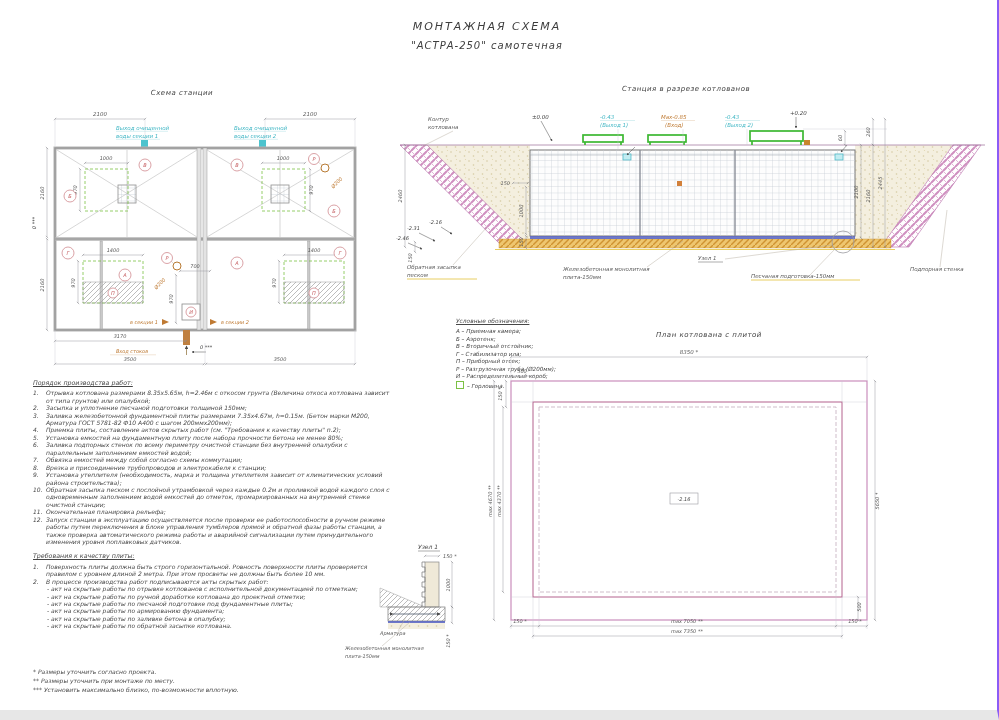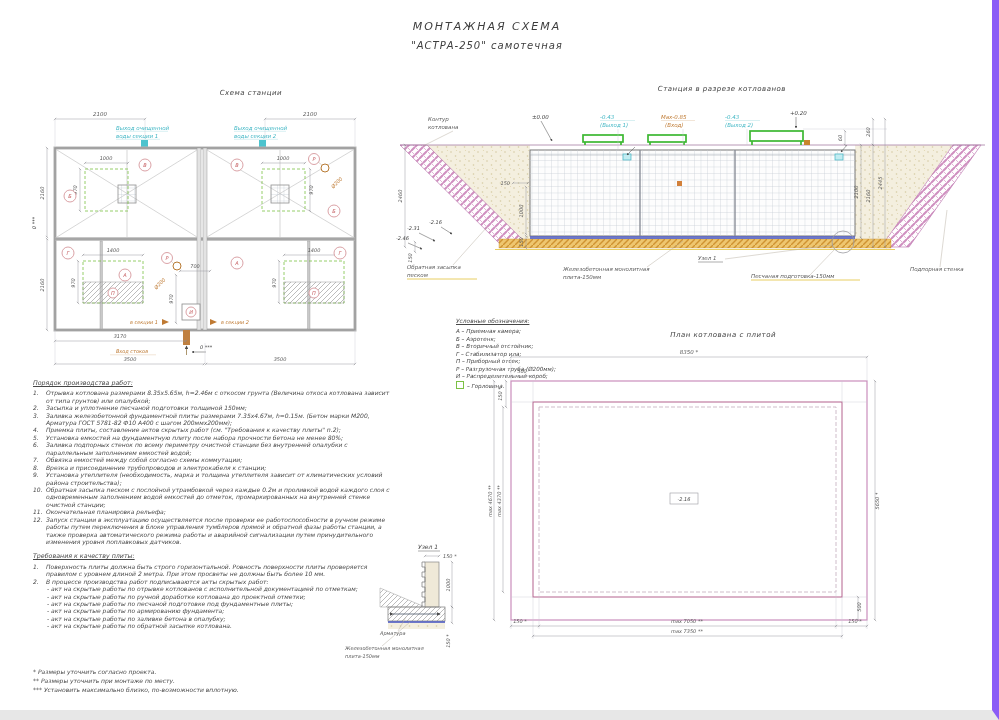--- a/index.html
+++ b/index.html
@@ -1,23 +1,23 @@
 <!DOCTYPE html>
 <html><head>
 <meta charset="utf-8">
 <style>
   html,body{margin:0;padding:0;background:#fff;}
   .page{position:relative;width:999px;height:720px;background:#fff;overflow:hidden;
-        border-right:7px solid #8b5cf6;border-bottom:10px solid #e7e7e7;box-sizing:border-box;
+        border-right:2px solid #8b5cf6;border-bottom:10px solid #e7e7e7;box-sizing:border-box;
         font-family:"DejaVu Sans",sans-serif;}
   .abs{position:absolute;}
   .cadtxt{font-family:"DejaVu Sans",sans-serif;font-style:italic;color:#474747;}
   .main-title1{font-size:11px;letter-spacing:2px;color:#3d3d3d;text-align:center;}
   .main-title2{font-size:10px;letter-spacing:1px;color:#3d3d3d;text-align:center;}
-  .sec-title{font-size:7px;color:#3f3f3f;text-align:right;letter-spacing:.5px;}
+  .sec-title{font-size:7px;color:#3f3f3f;text-align:center;letter-spacing:.5px;}
   .blk-title{font-size:6.3px;text-decoration:underline;margin-bottom:2.5px;}
   .wo{font-size:6px;line-height:1.24;}
   .wo-item{display:flex;}
   .wo-item .num{width:13px;flex:none;}
   .wo-item .txt{flex:1;}
   .acts{margin-left:14px;}
   .legend{font-size:5.6px;line-height:1.34;}
   .legend .blk-title{font-size:5.9px;}
   .sw{display:inline-block;width:6px;height:6px;border:1.2px solid #7cc144;margin-right:3px;vertical-align:-1px;}
   .fnote{font-size:6px;line-height:1.5;}
@@ -330,21 +330,21 @@
         <div>Г – Стабилизатор ила;</div>
         <div>П – Приборный отсек;</div>
         <div>Р – Разгрузочная труба (Ø200мм);</div>
         <div>И – Распределительный короб;</div>
       </div>
     <div>
       <span class="sw"></span><span>– Горловина.</span>
     </div>
   </div>
 
-  <div class="abs cadtxt sec-title" style="left:576px;top:331px;width:200px">План котлована с плитой</div>
+  <div class="abs cadtxt sec-title" style="left:609px;top:331px;width:200px">План котлована с плитой</div>
 
   <div class="abs" style="left:490px;top:333px">
   <svg width="505" height="335" viewBox="0 0 505 335">
     <g>
       <rect x="21" y="48" width="356" height="239" fill="#fff" stroke="#ca8ebc" stroke-width="1.2"></rect>
       <rect x="43" y="69" width="309" height="195" fill="none" stroke="#b4638e" stroke-width="1"></rect>
       <rect x="49" y="74" width="297" height="185" fill="none" stroke="#c9b6c4" stroke-width="0.9" stroke-dasharray="4 2"></rect>
       <path class="ext" d="M21,69 H43 M43,48 V69 M352,48 V69 M352,69 H377 M21,264 H43 M43,264 V287 M352,264 H377 M352,264 V287" stroke="#d3b3c8"></path>
     </g>
     <g>

